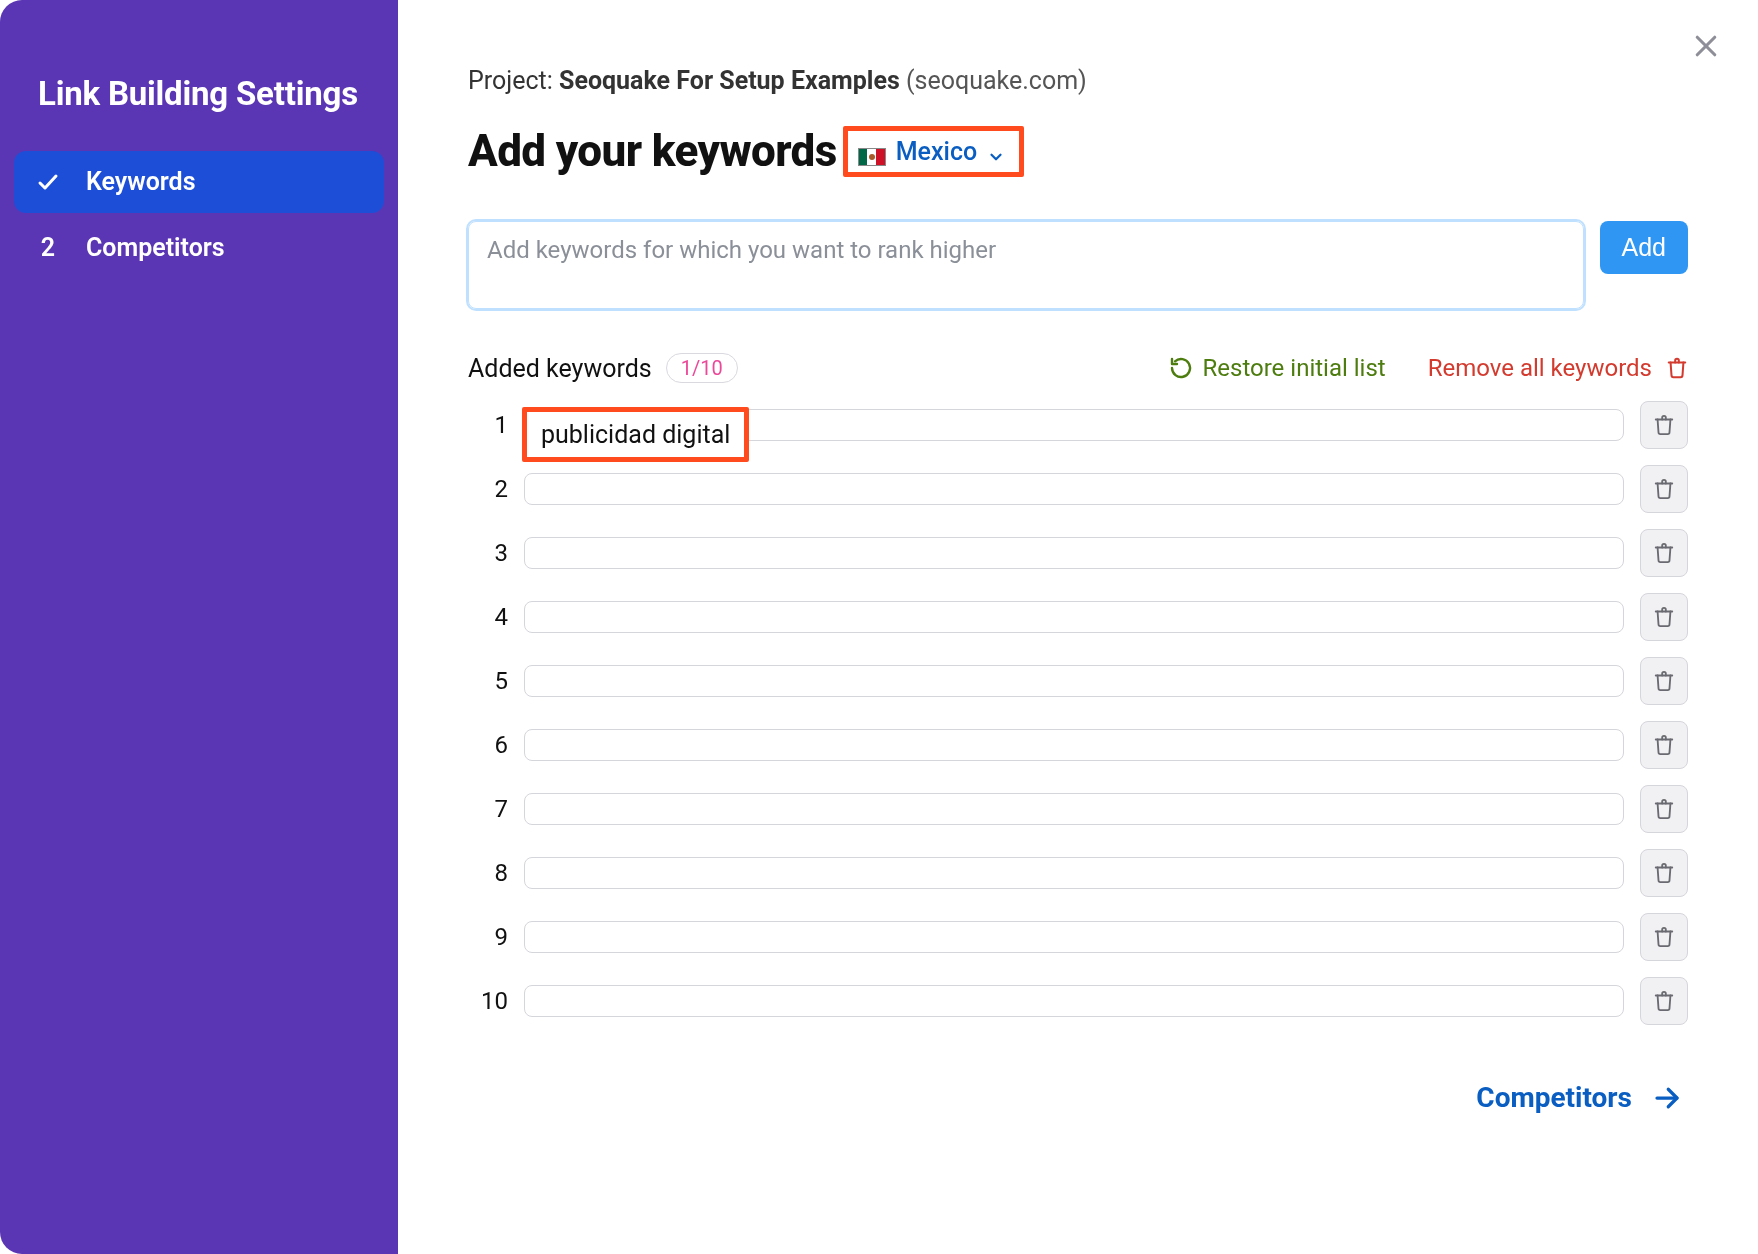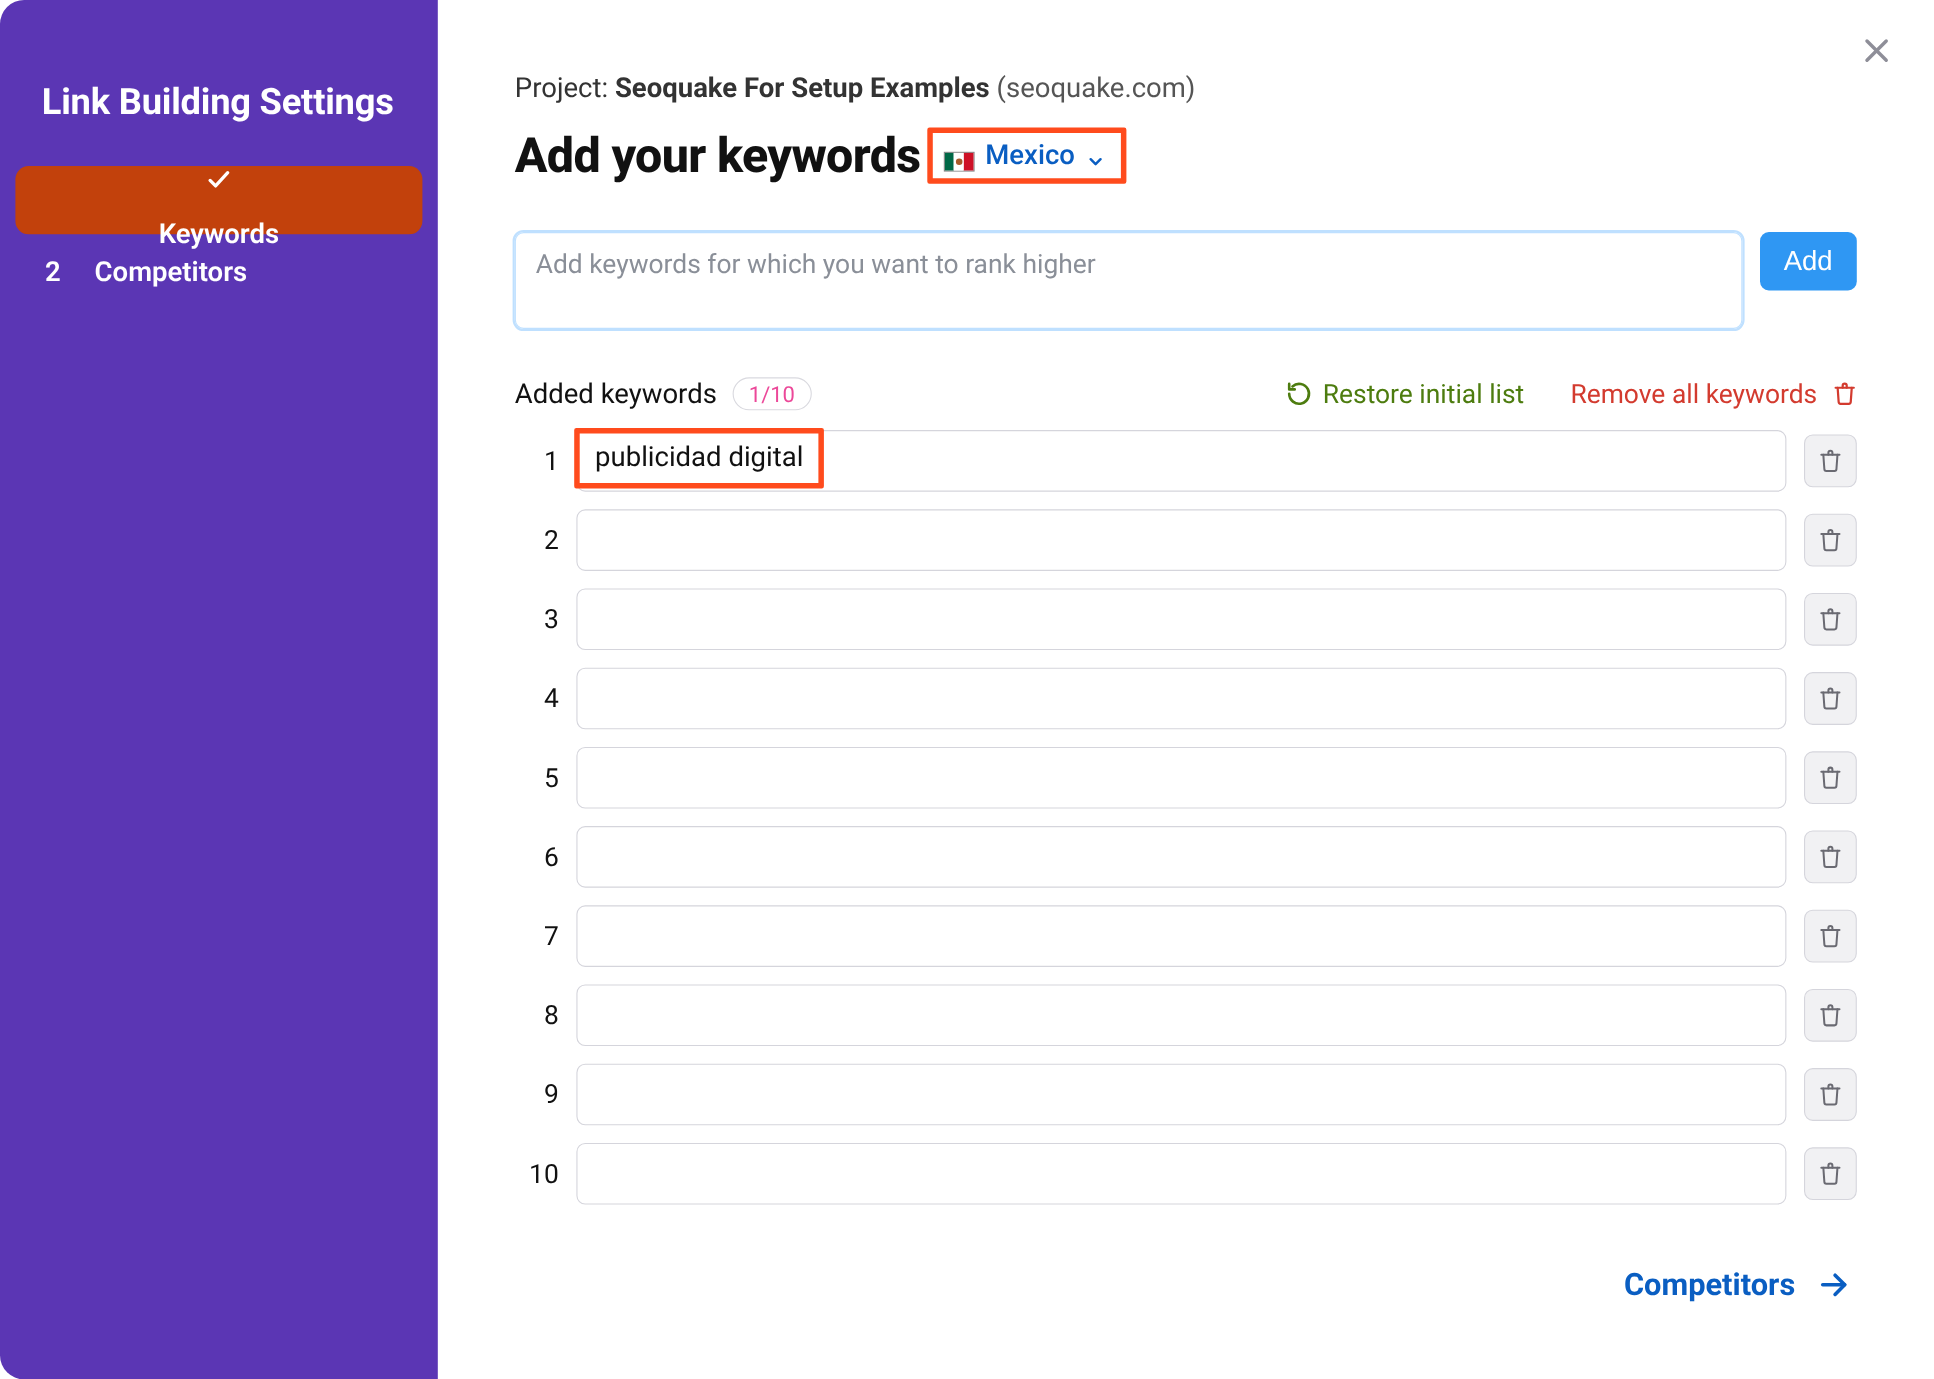--- a/index.html
+++ b/index.html
@@ -46,22 +46,21 @@
     font-weight: 600;
     cursor: pointer;
     margin-bottom: 4px;
   }
   .side-item .lead {
     width: 28px;
     display: flex;
     justify-content: center;
   }
   .side-item.active {
-    background: #c2410c;
-    flex-direction: column;
+    background: #1d4ed8;
   }
   
   .main {
     flex: 1;
     position: relative;
     padding: 66px 70px 0 70px;
   }
   .close-btn {
     position: absolute;
     top: 24px;
@@ -70,21 +69,21 @@
     height: 44px;
     color: #8e8e98;
     cursor: pointer;
     display: flex;
     align-items: center;
     justify-content: center;
   }
   .proj-line {
     font-size: 25px;
     color: #333;
-    margin-bottom: 20px;
+    margin-bottom: 30px;
   }
   .proj-line .bold { font-weight: 700; }
   .proj-line .dom { color: #555; }
   .h1row {
     display: flex;
     align-items: center;
     gap: 6px;
     margin-bottom: 44px;
   }
   .h1row h1 {
@@ -199,21 +198,21 @@
     gap: 16px;
   }
   .kwrow .num {
     width: 40px;
     text-align: right;
     font-size: 24px;
     color: #111;
   }
   .kwrow .field {
     flex: 1;
-    height: 56px;
+    height: 32px;
     border: 1px solid #d5d5dc;
     border-radius: 8px;
     background: #fff;
     position: relative;
   }
   .kwrow .del {
     width: 48px;
     height: 48px;
     border: 1px solid #d5d5dc;
     border-radius: 8px;

